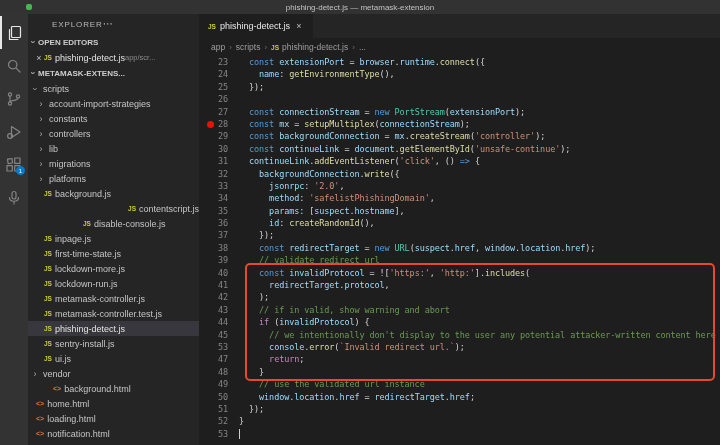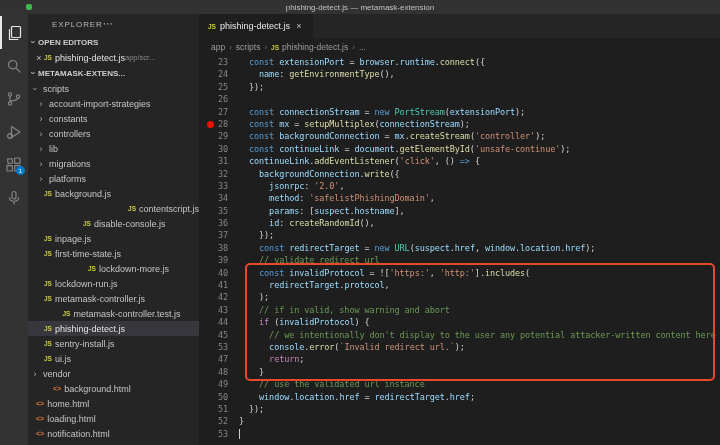--- a/index.html
+++ b/index.html
@@ -172,33 +172,33 @@
           <span class="tree-label">disable-console.js</span>
         </div>
         <div class="tree-row" style="padding-left: 16px;">
           <span class="js-ic">JS</span>
           <span class="tree-label">inpage.js</span>
         </div>
         <div class="tree-row" style="padding-left: 16px;">
           <span class="js-ic">JS</span>
           <span class="tree-label">first-time-state.js</span>
         </div>
-        <div class="tree-row" style="padding-left: 16px; margin-left: 44px;">
+        <div class="tree-row" style="padding-left: 16px;">
           <span class="js-ic">JS</span>
           <span class="tree-label">lockdown-more.js</span>
         </div>
         <div class="tree-row" style="padding-left: 16px;">
           <span class="js-ic">JS</span>
           <span class="tree-label">lockdown-run.js</span>
         </div>
         <div class="tree-row" style="padding-left: 16px;">
           <span class="js-ic">JS</span>
           <span class="tree-label">metamask-controller.js</span>
         </div>
-        <div class="tree-row" style="padding-left: 16px; justify-content: center;">
+        <div class="tree-row" style="padding-left: 16px;">
           <span class="js-ic">JS</span>
           <span class="tree-label">metamask-controller.test.js</span>
         </div>
         <div class="tree-row selected" style="padding-left: 16px;">
           <span class="js-ic">JS</span>
           <span class="tree-label">phishing-detect.js</span>
         </div>
         <div class="tree-row" style="padding-left: 16px;">
           <span class="js-ic">JS</span>
           <span class="tree-label">sentry-install.js</span>

